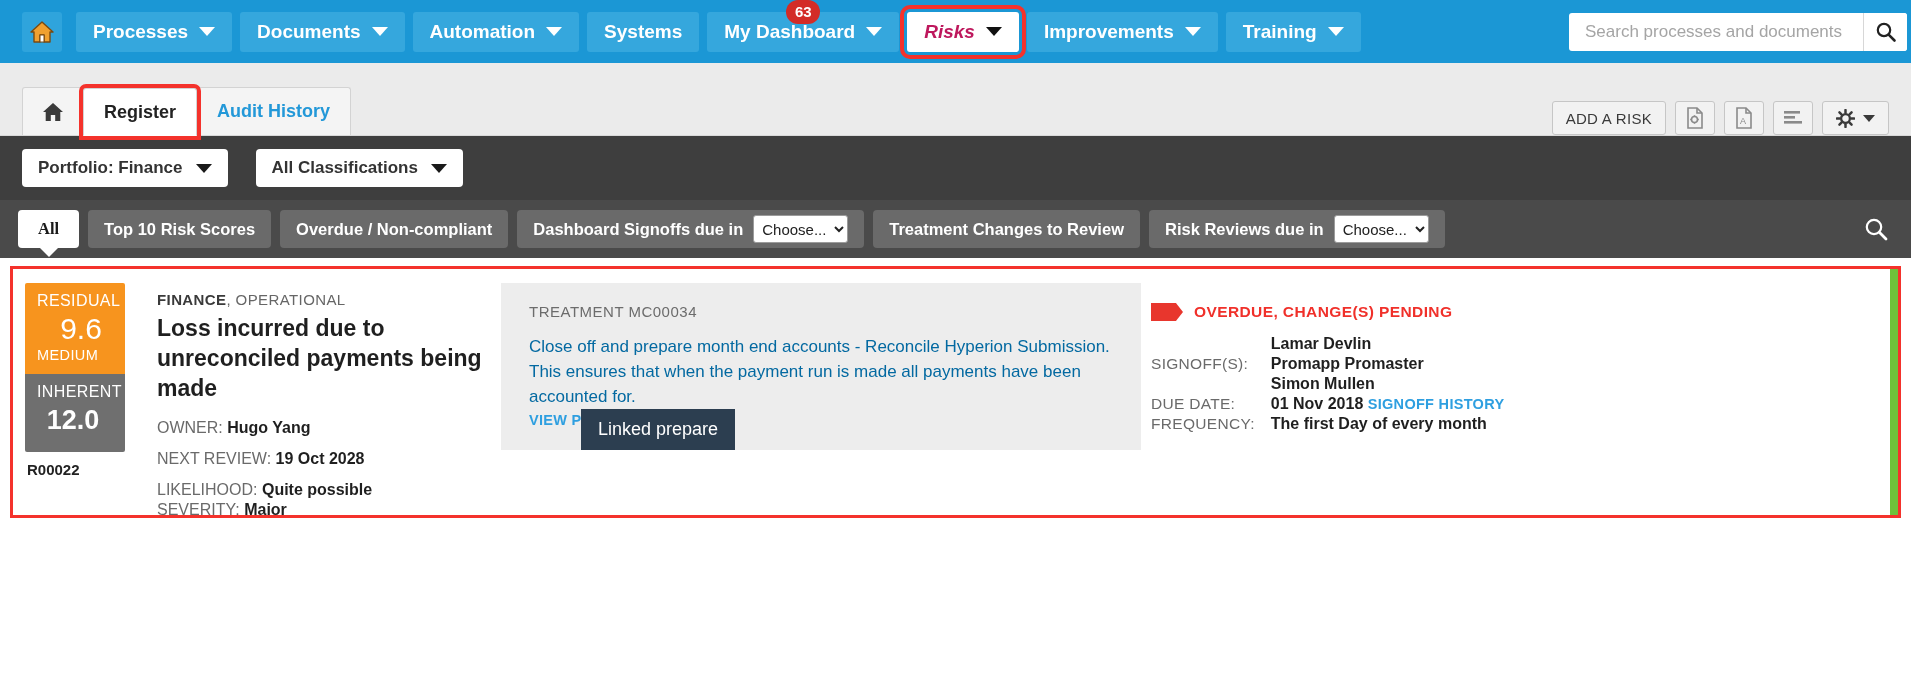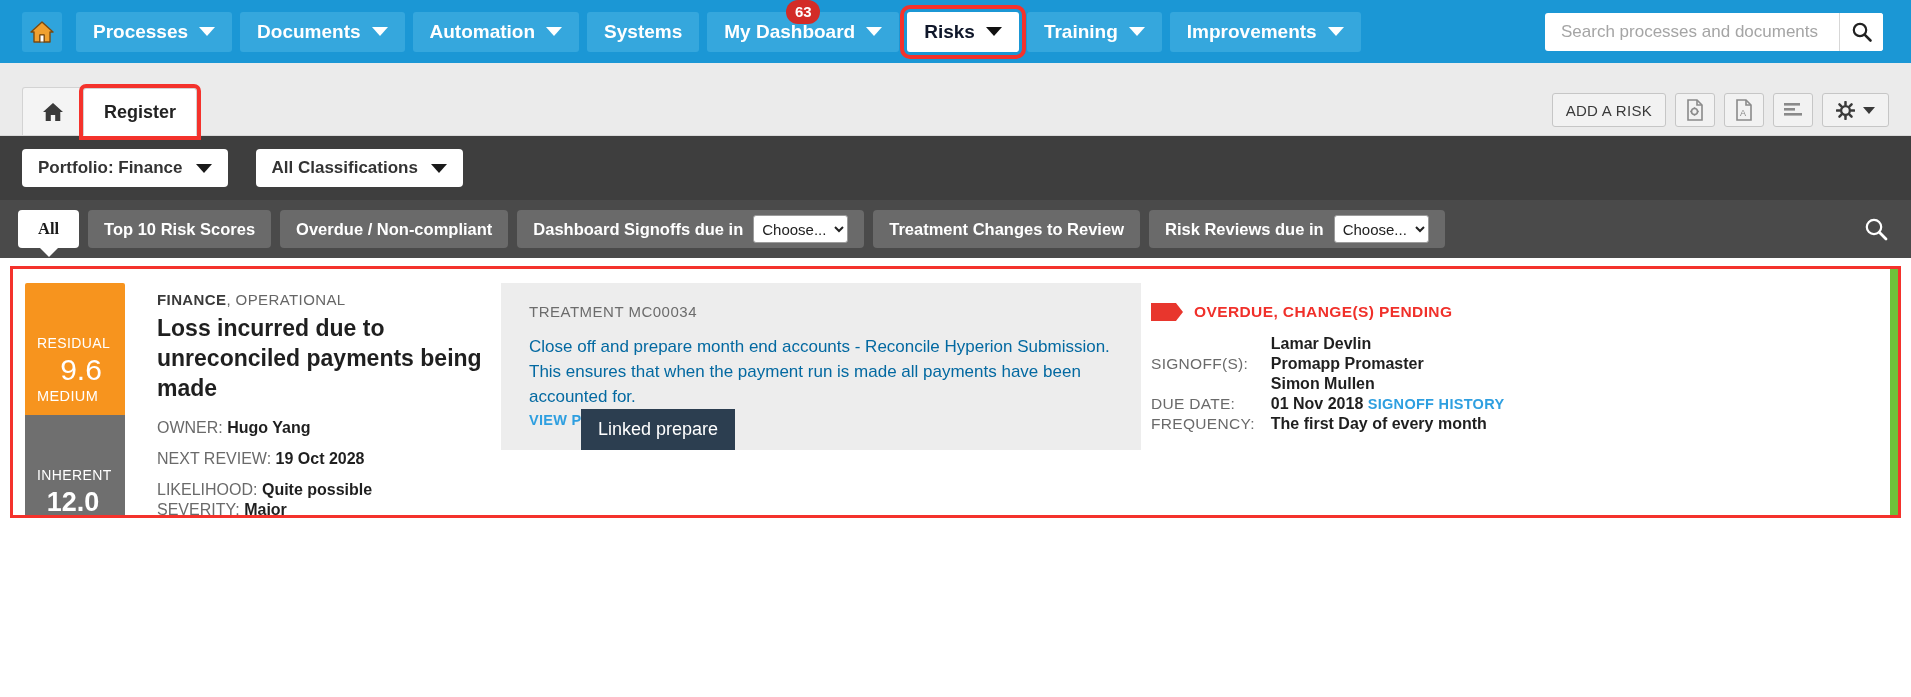--- a/index.html
+++ b/index.html
@@ -48,21 +48,22 @@
   }
   .nav-item .caret {
     margin-left: 11px;
     width: 0; height: 0;
     border-left: 8px solid transparent;
     border-right: 8px solid transparent;
     border-top: 9px solid #ffffff;
   }
   .nav-item.active {
     background: #ffffff;
-    color: #0f172a;
+    color: #be185d;
+    font-style: italic;
   }
   .nav-item.active .caret { border-top-color: #111; }
   .nav-item.highlight {
     outline: 4px solid #f4322c;
     outline-offset: 3px;
   }
   .nav-badge {
     position: absolute;
     top: -12px; left: 50%;
     transform: translateX(-50%);
@@ -73,21 +74,21 @@
     border-radius: 12px;
     min-width: 34px;
     height: 24px;
     line-height: 24px;
     text-align: center;
     padding: 0 7px;
     z-index: 5;
   }
   .search-wrap {
     margin-left: auto;
-    margin-right: 28px;
+    margin-right: 4px;
     display: flex;
     align-items: center;
     background: #ffffff;
     border-radius: 3px;
     height: 38px;
     overflow: hidden;
     flex: none;
   }
   .search-wrap input {
     border: 0; outline: 0;
@@ -144,21 +145,20 @@
     background: #ffffff;
     color: #222222;
     z-index: 2;
     border-bottom: 1px solid #ffffff;
     margin-bottom: -1px;
   }
   .tab.highlight { outline: 4px solid #f4322c; outline-offset: 0px; z-index: 4; }
   .toolbtns {
     margin-left: auto;
     display: flex;
-    margin-bottom: 8px;
   }
   .tbtn {
     height: 34px;
     border: 1px solid #c6c6c6;
     background: #f2f2f2;
     border-radius: 3px;
     display: flex; align-items: center; justify-content: center;
     font-size: 15px;
     color: #3a3a3a;
     padding: 0 13px;
@@ -284,21 +284,21 @@
     padding: 9px 0 11px 12px;
     border-radius: 2px 2px 0 0;
   }
   .score-inh {
     width: 100px;
     background: #6f6f6f;
     color: #ffffff;
     padding: 9px 16px 14px 12px;
     border-radius: 0 0 2px 2px;
   }
-  .score-lbl { font-size: 14px; letter-spacing: .4px; margin-top: 43px; }
+  .score-lbl { font-size: 16px; letter-spacing: .4px; }
   .score-val { font-size: 30px; line-height: 36px; margin: 1px 0 0 0; text-align: center; }
   .score-val.bold { font-weight: bold; font-size: 27px; }
   .score-sub { font-size: 14.5px; letter-spacing: .4px; }
   .riskid {
     font-size: 15px;
     font-weight: bold;
     color: #222;
     margin-top: 9px;
     padding-left: 2px;
   }
@@ -405,25 +405,25 @@
   <div class="nav-item">
     <span class="nav-badge">63</span>
     <span>My Dashboard</span>
     <i class="caret"></i>
   </div>
   <div class="nav-item active highlight">
     <span>Risks</span>
     <i class="caret"></i>
   </div>
   <div class="nav-item">
+    <span>Improvements</span>
+    <i class="caret"></i>
+  </div>
+  <div class="nav-item">
     <span>Training</span>
-    <i class="caret"></i>
-  </div>
-  <div class="nav-item">
-    <span>Improvements</span>
     <i class="caret"></i>
   </div>
 
   <div class="search-wrap">
     <input type="text" placeholder="Search processes and documents" style="">
     <div class="search-btn">
       <svg width="22" height="22" viewBox="0 0 22 22">
         <circle cx="9" cy="9" r="6.2" fill="none" stroke="#222" stroke-width="2.2"></circle>
         <line x1="13.6" y1="13.6" x2="19.5" y2="19.5" stroke="#222" stroke-width="2.6" stroke-linecap="round"></line>
       </svg>
@@ -433,20 +433,23 @@
 
 <div class="tabstrip">
   <div class="tabs">
     <div class="tab home-tab">
       <svg width="24" height="22" viewBox="0 0 24 22">
         <path d="M12 2 L22 11 L19.3 11 L19.3 20 L14.2 20 L14.2 14 L9.8 14 L9.8 20 L4.7 20 L4.7 11 L2 11 Z" fill="#3a3a3a"></path>
       </svg>
     </div>
     <div class="tab active highlight">
       <span>Register</span>
+    </div>
+    <div class="tab">
+      <span>Audit History</span>
     </div>
   </div>
 
   <div class="toolbtns">
     <div class="tbtn">
       <span>ADD A RISK</span>
     </div>
     <div class="tbtn icon-only">
       <svg width="20" height="22" viewBox="0 0 20 22">
         <path d="M3 1 H12 L17 6 V21 H3 Z" fill="none" stroke="#8a8a8a" stroke-width="1.6"></path>

